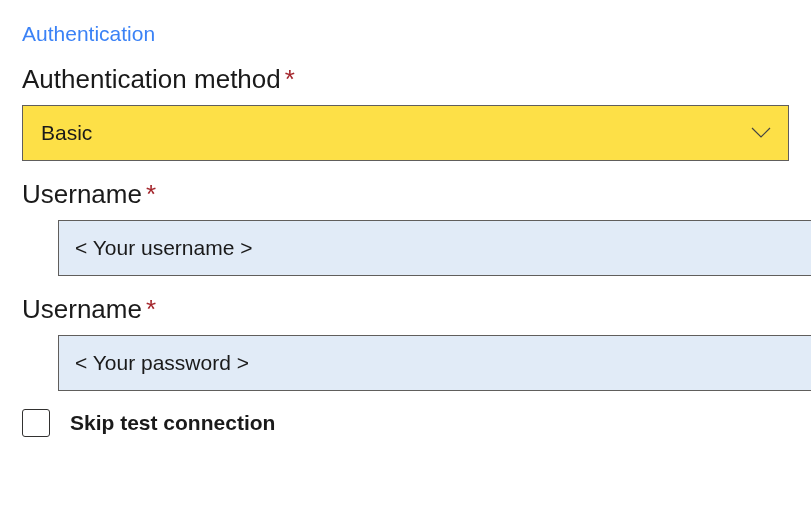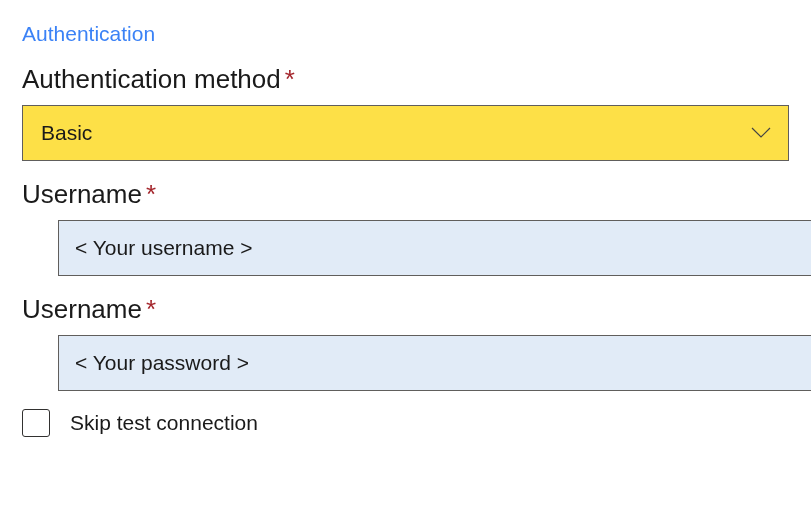--- a/index.html
+++ b/index.html
@@ -86,21 +86,21 @@
       height: 28px;
       border: 1.5px solid #323130;
       border-radius: 3px;
       background: #ffffff;
       cursor: pointer;
       flex-shrink: 0;
     }
     .checkbox-label {
       font-size: 21px;
       color: #1a1a1a;
-      font-weight: 400;
+      font-weight: 700;
     }
   </style>
 </head>
 <body>
 
 <div class="section-title">Authentication</div>
 
 <div class="field">
   <label class="field-label">
     <span>Authentication method</span><span class="required">*</span>

